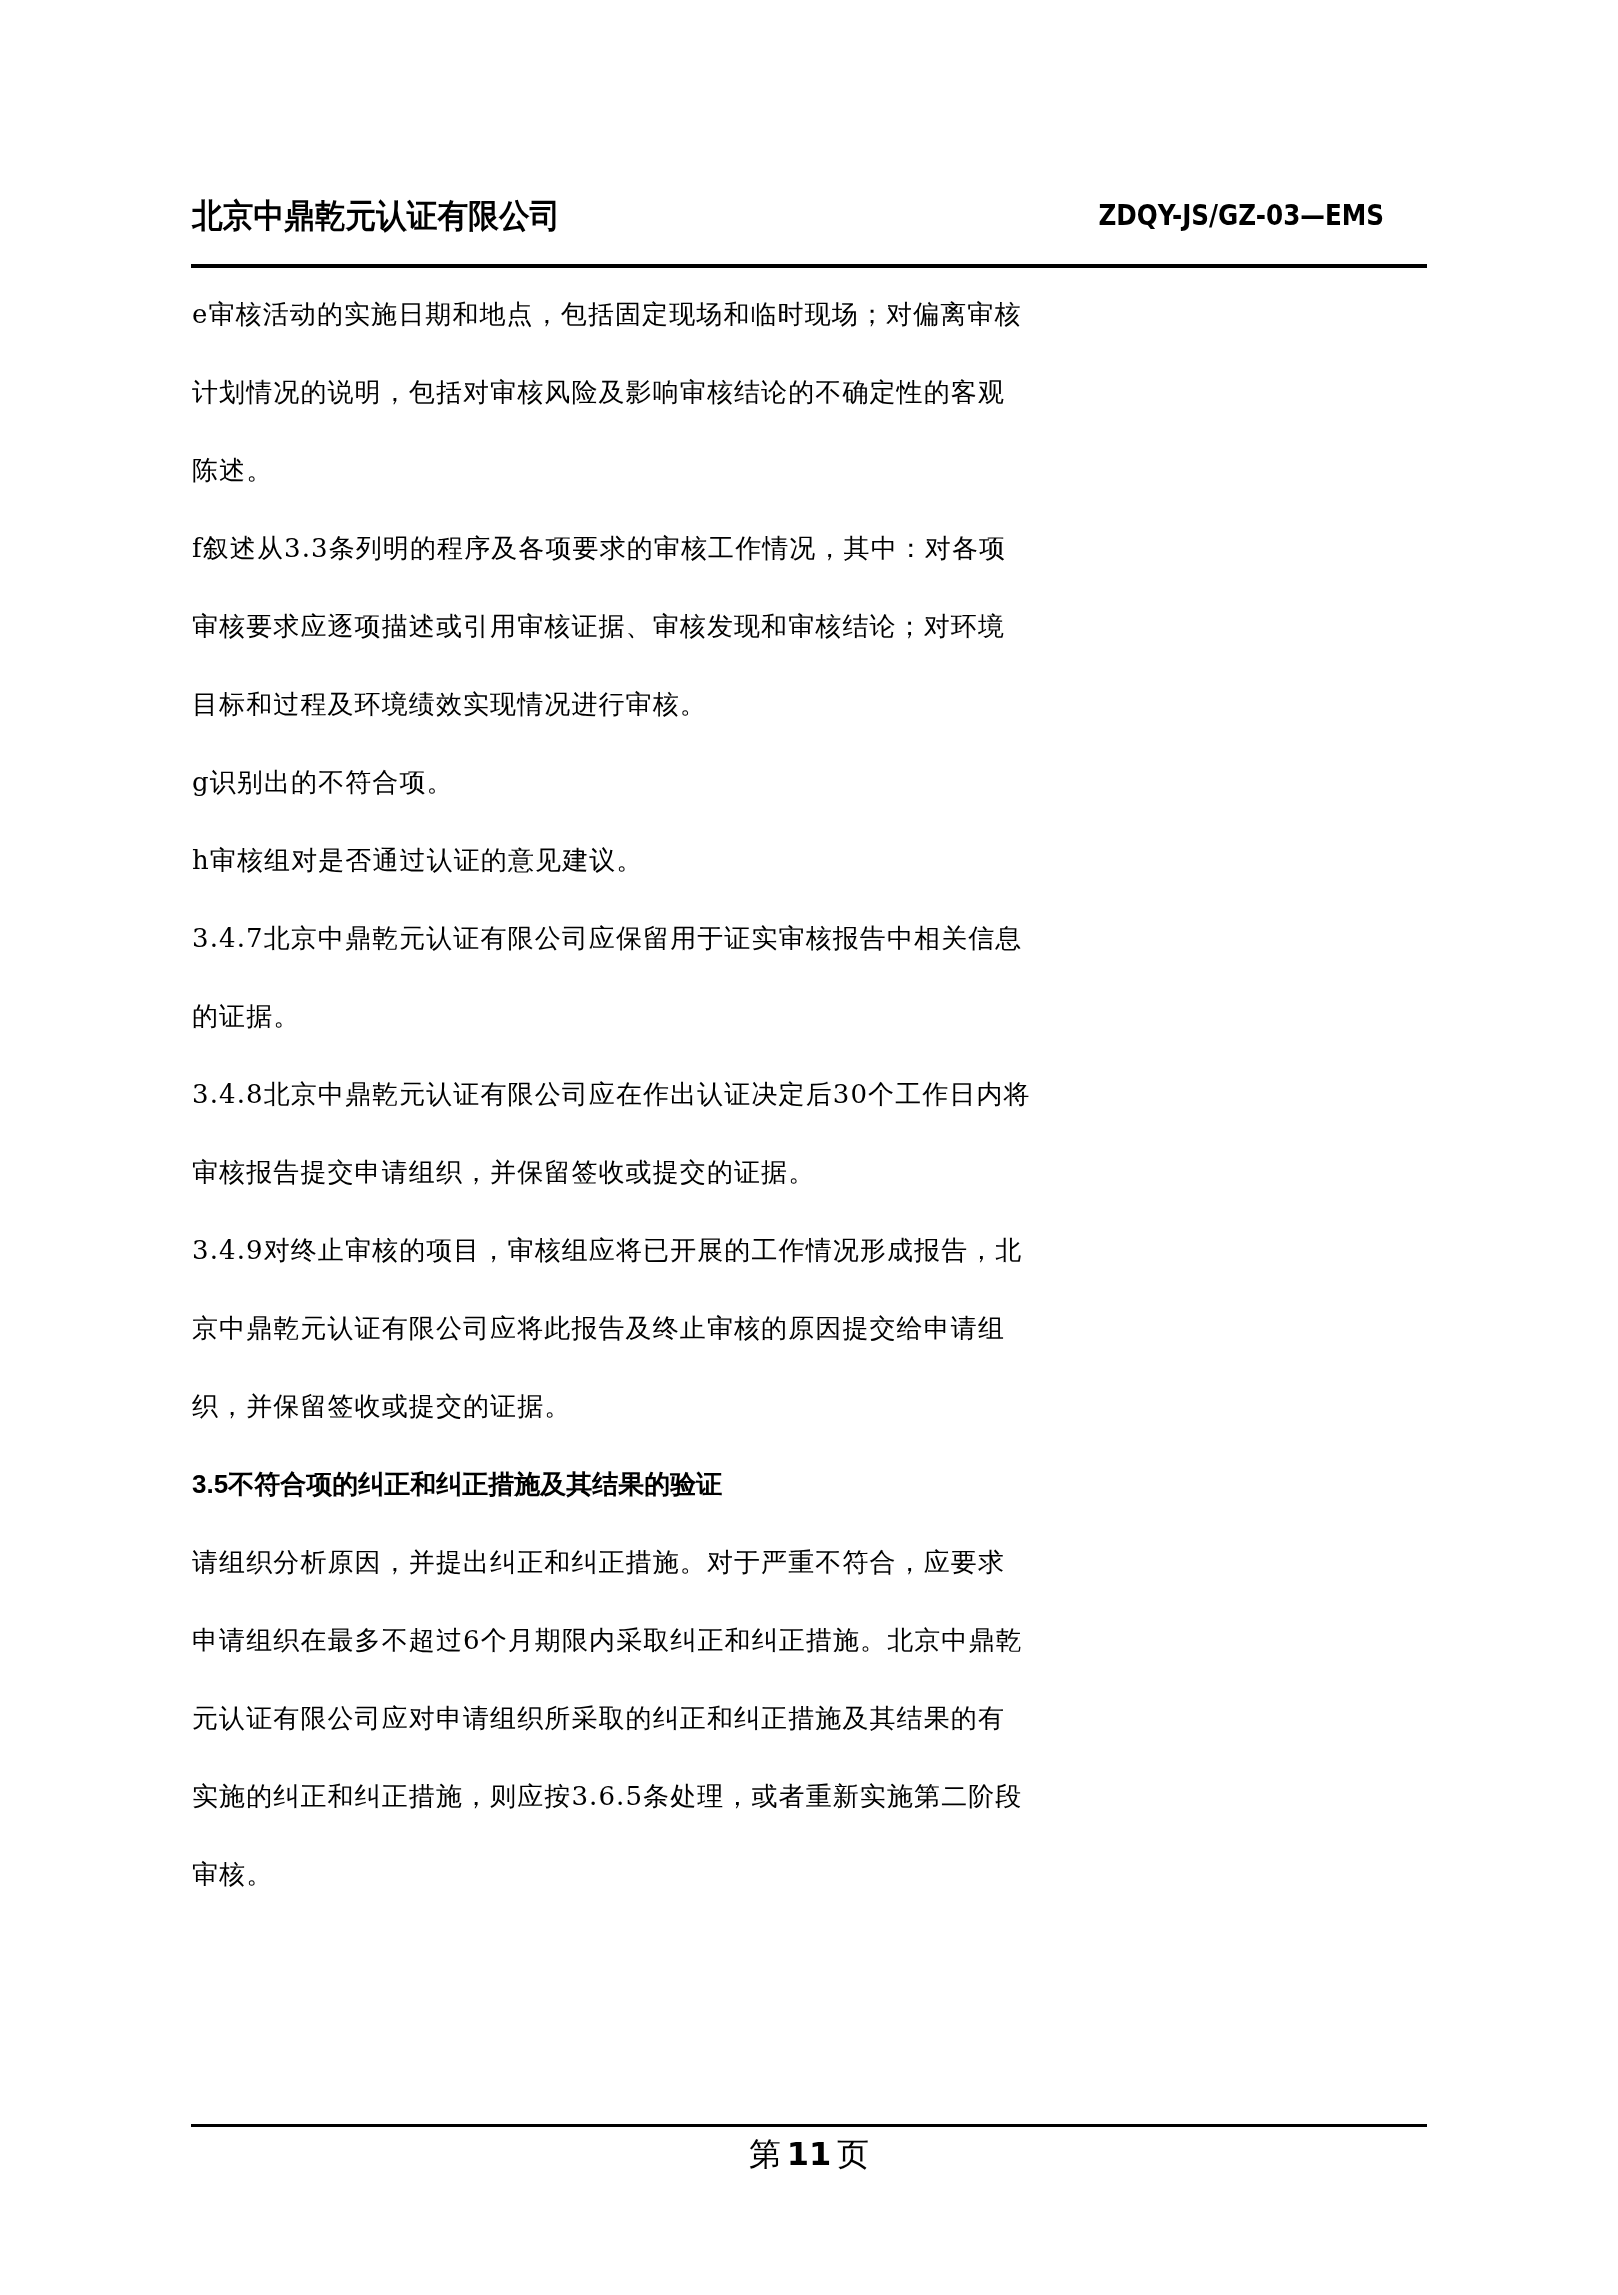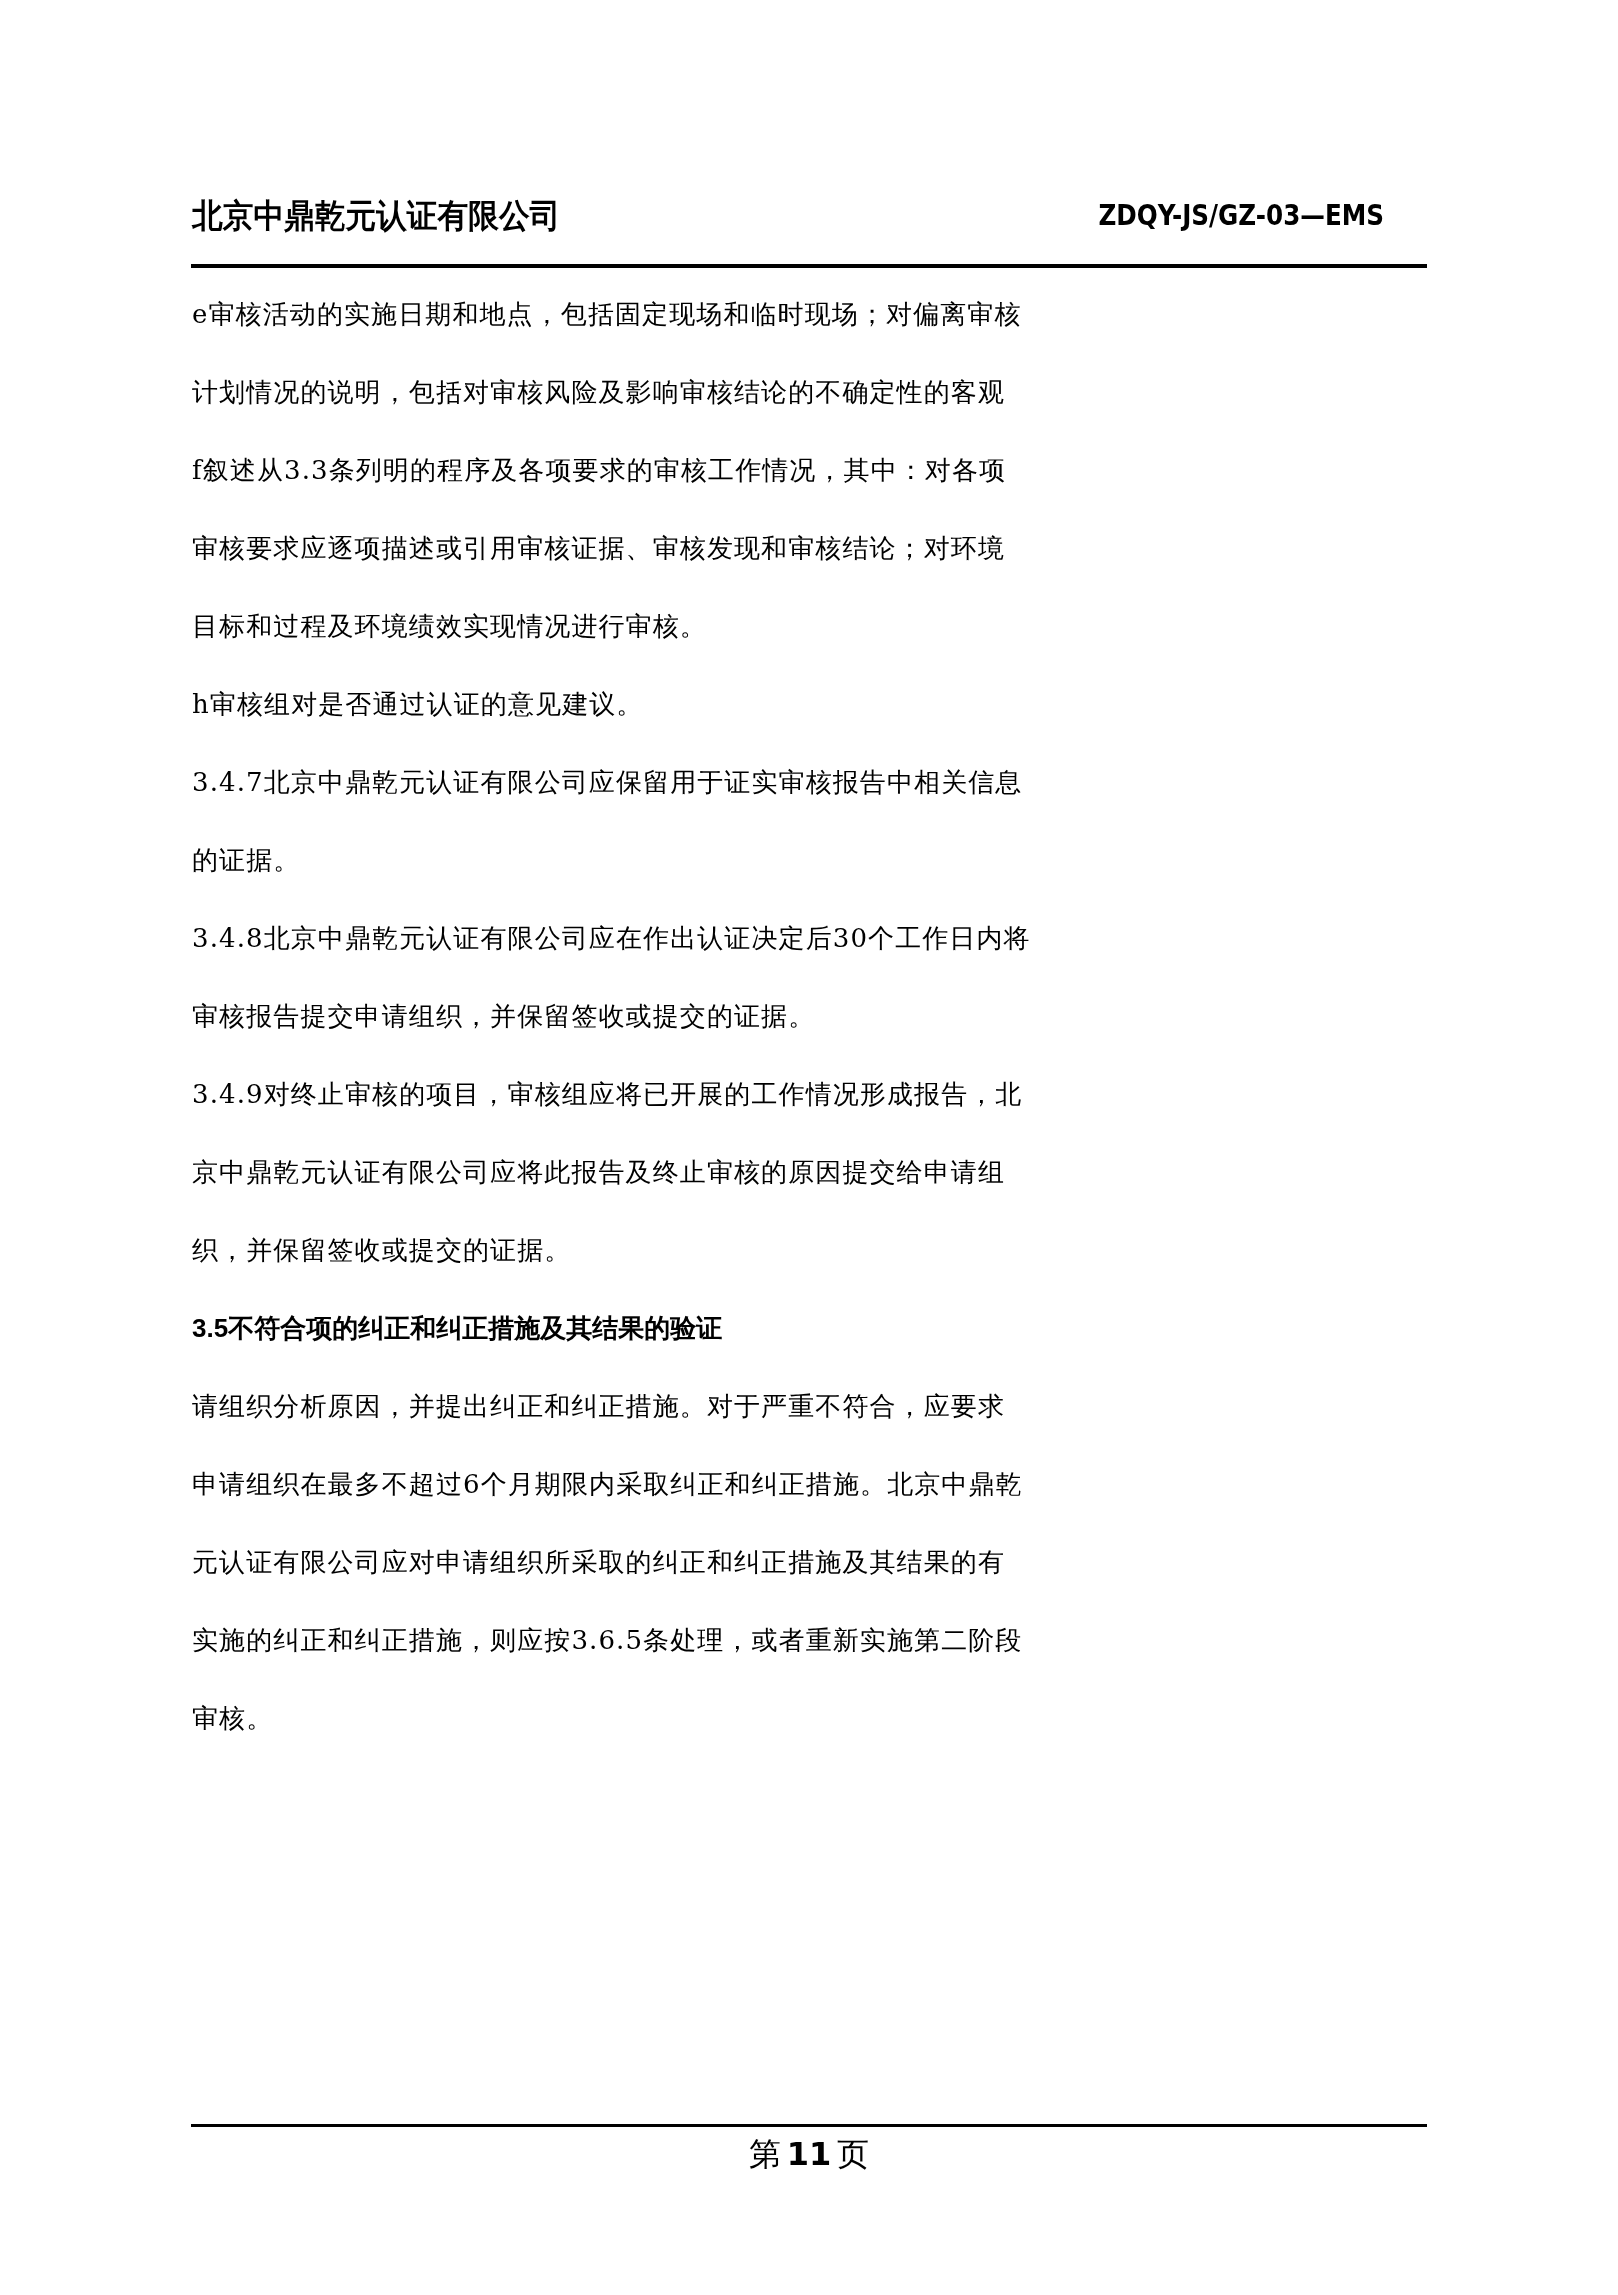--- a/index.html
+++ b/index.html
@@ -30,23 +30,25 @@
 
   <div class="header">
     <span class="company">北京中鼎乾元认证有限公司</span>
     <span class="doc-code">ZDQY-JS/GZ-03—EMS</span>
   </div>
   <div class="rule-top"></div>
 
   <div class="body">
     <div class="line">e审核活动的实施日期和地点，包括固定现场和临时现场；对偏离审核</div>
     <div class="line">计划情况的说明，包括对审核风险及影响审核结论的不确定性的客观</div>
+    <div class="line">陈述。</div>
     <div class="line">f叙述从3.3条列明的程序及各项要求的审核工作情况，其中：对各项</div>
     <div class="line">审核要求应逐项描述或引用审核证据、审核发现和审核结论；对环境</div>
     <div class="line">目标和过程及环境绩效实现情况进行审核。</div>
+    <div class="line">g识别出的不符合项。</div>
     <div class="line">h审核组对是否通过认证的意见建议。</div>
     <div class="line">3.4.7北京中鼎乾元认证有限公司应保留用于证实审核报告中相关信息</div>
     <div class="line">的证据。</div>
     <div class="line">3.4.8北京中鼎乾元认证有限公司应在作出认证决定后30个工作日内将</div>
     <div class="line">审核报告提交申请组织，并保留签收或提交的证据。</div>
     <div class="line">3.4.9对终止审核的项目，审核组应将已开展的工作情况形成报告，北</div>
     <div class="line">京中鼎乾元认证有限公司应将此报告及终止审核的原因提交给申请组</div>
     <div class="line">织，并保留签收或提交的证据。</div>
     <div class="line heading">3.5不符合项的纠正和纠正措施及其结果的验证</div>
     <div class="line">请组织分析原因，并提出纠正和纠正措施。对于严重不符合，应要求</div>

